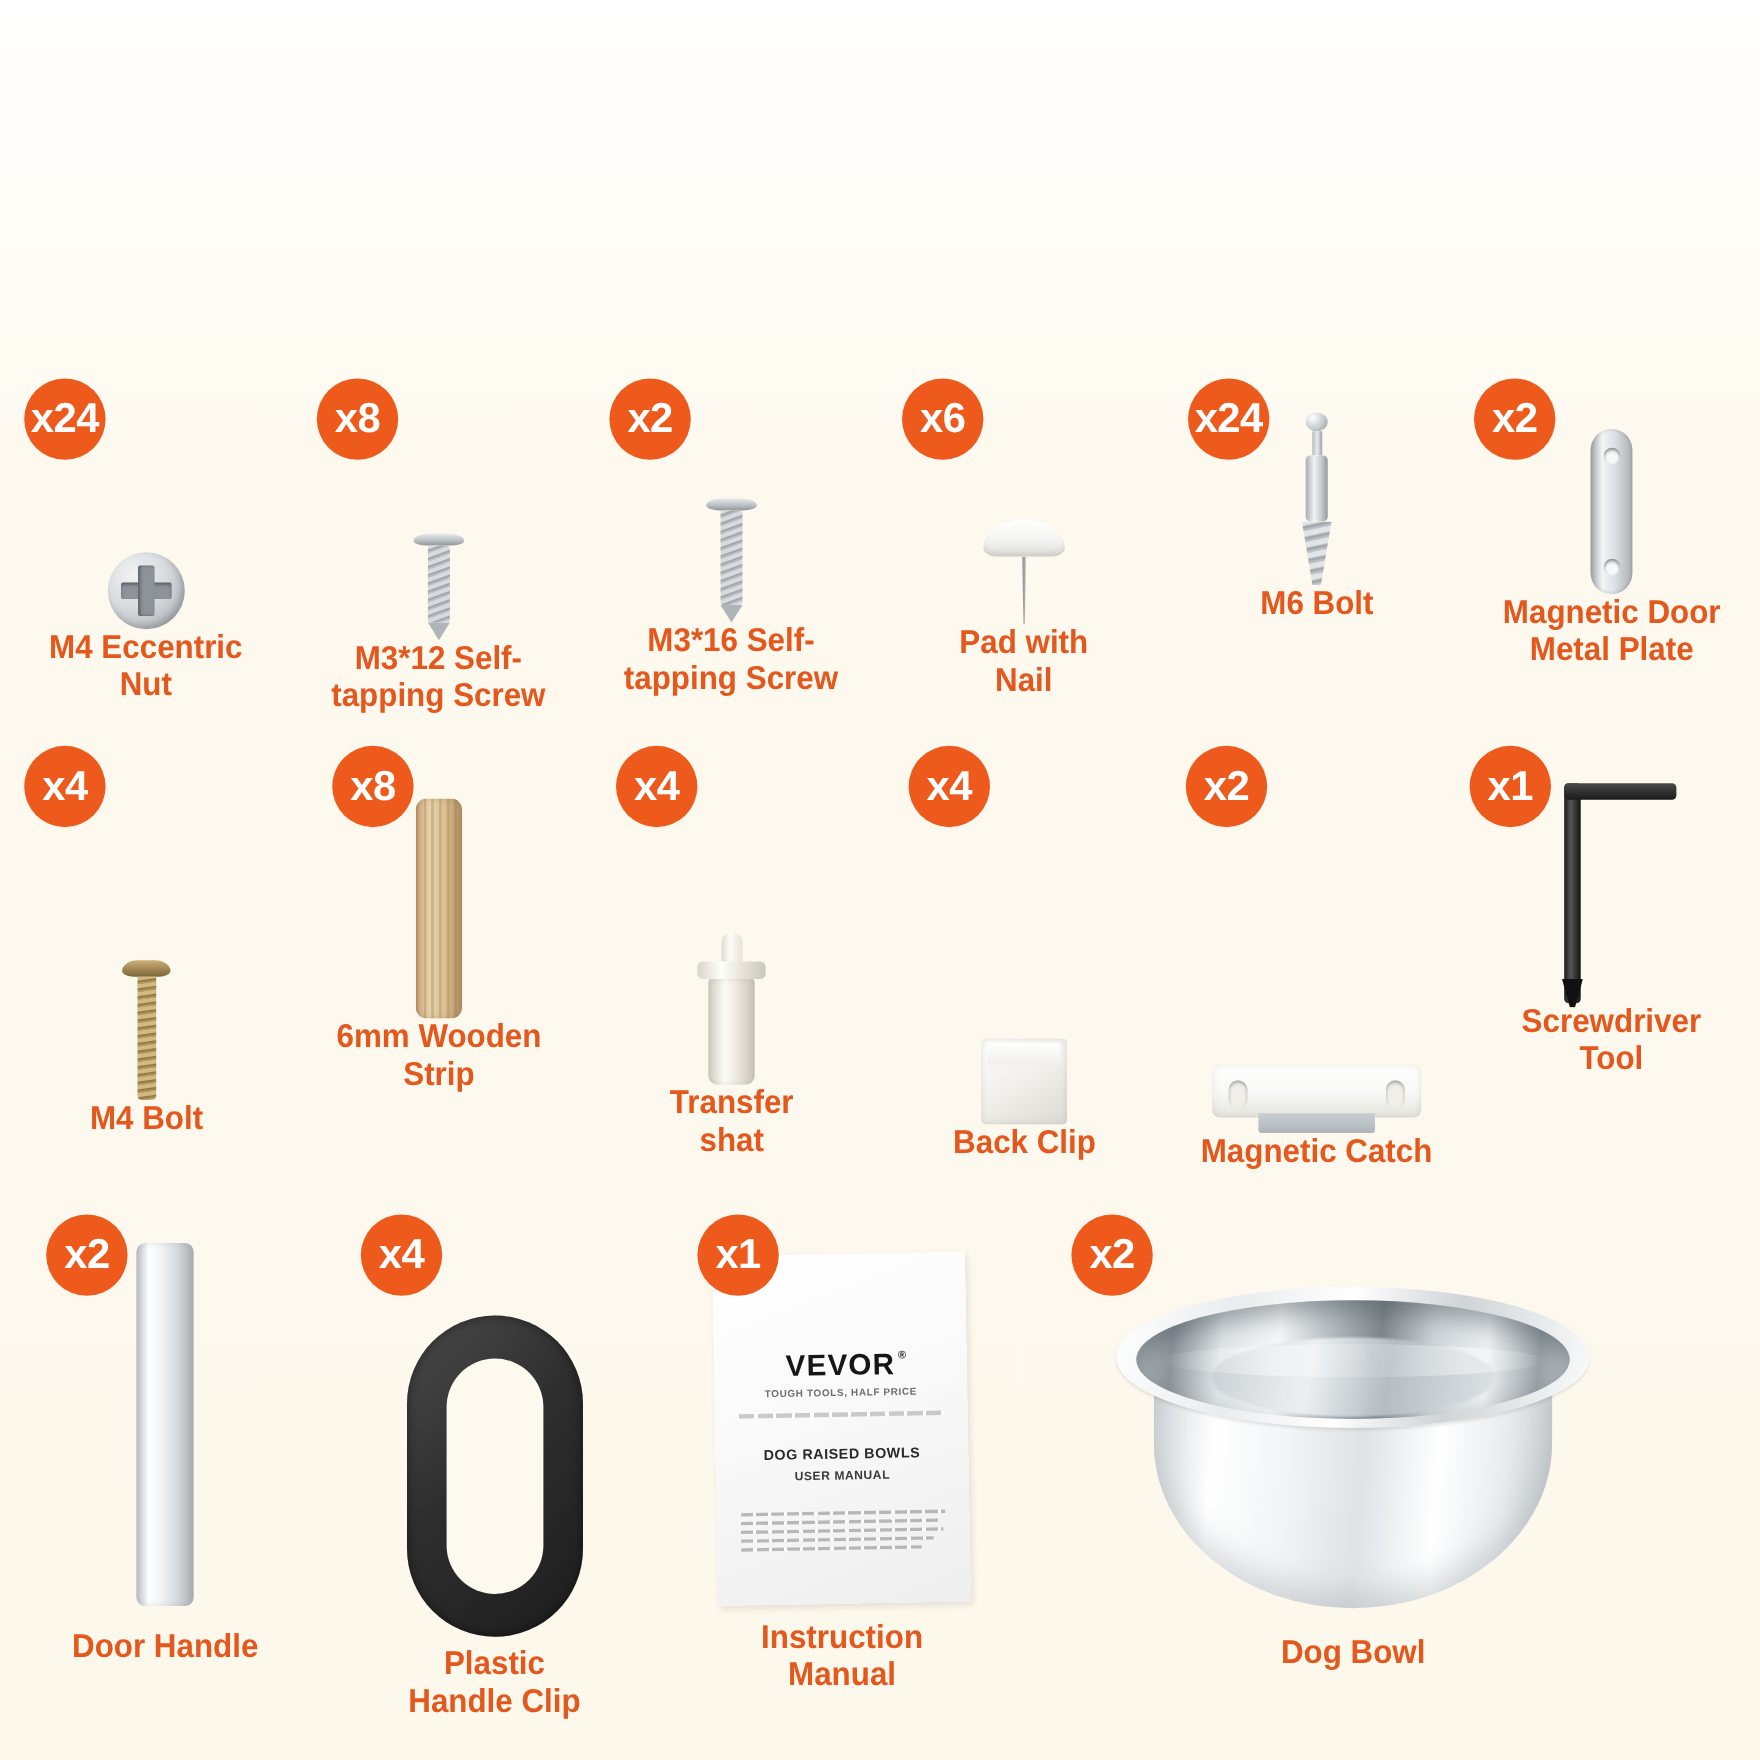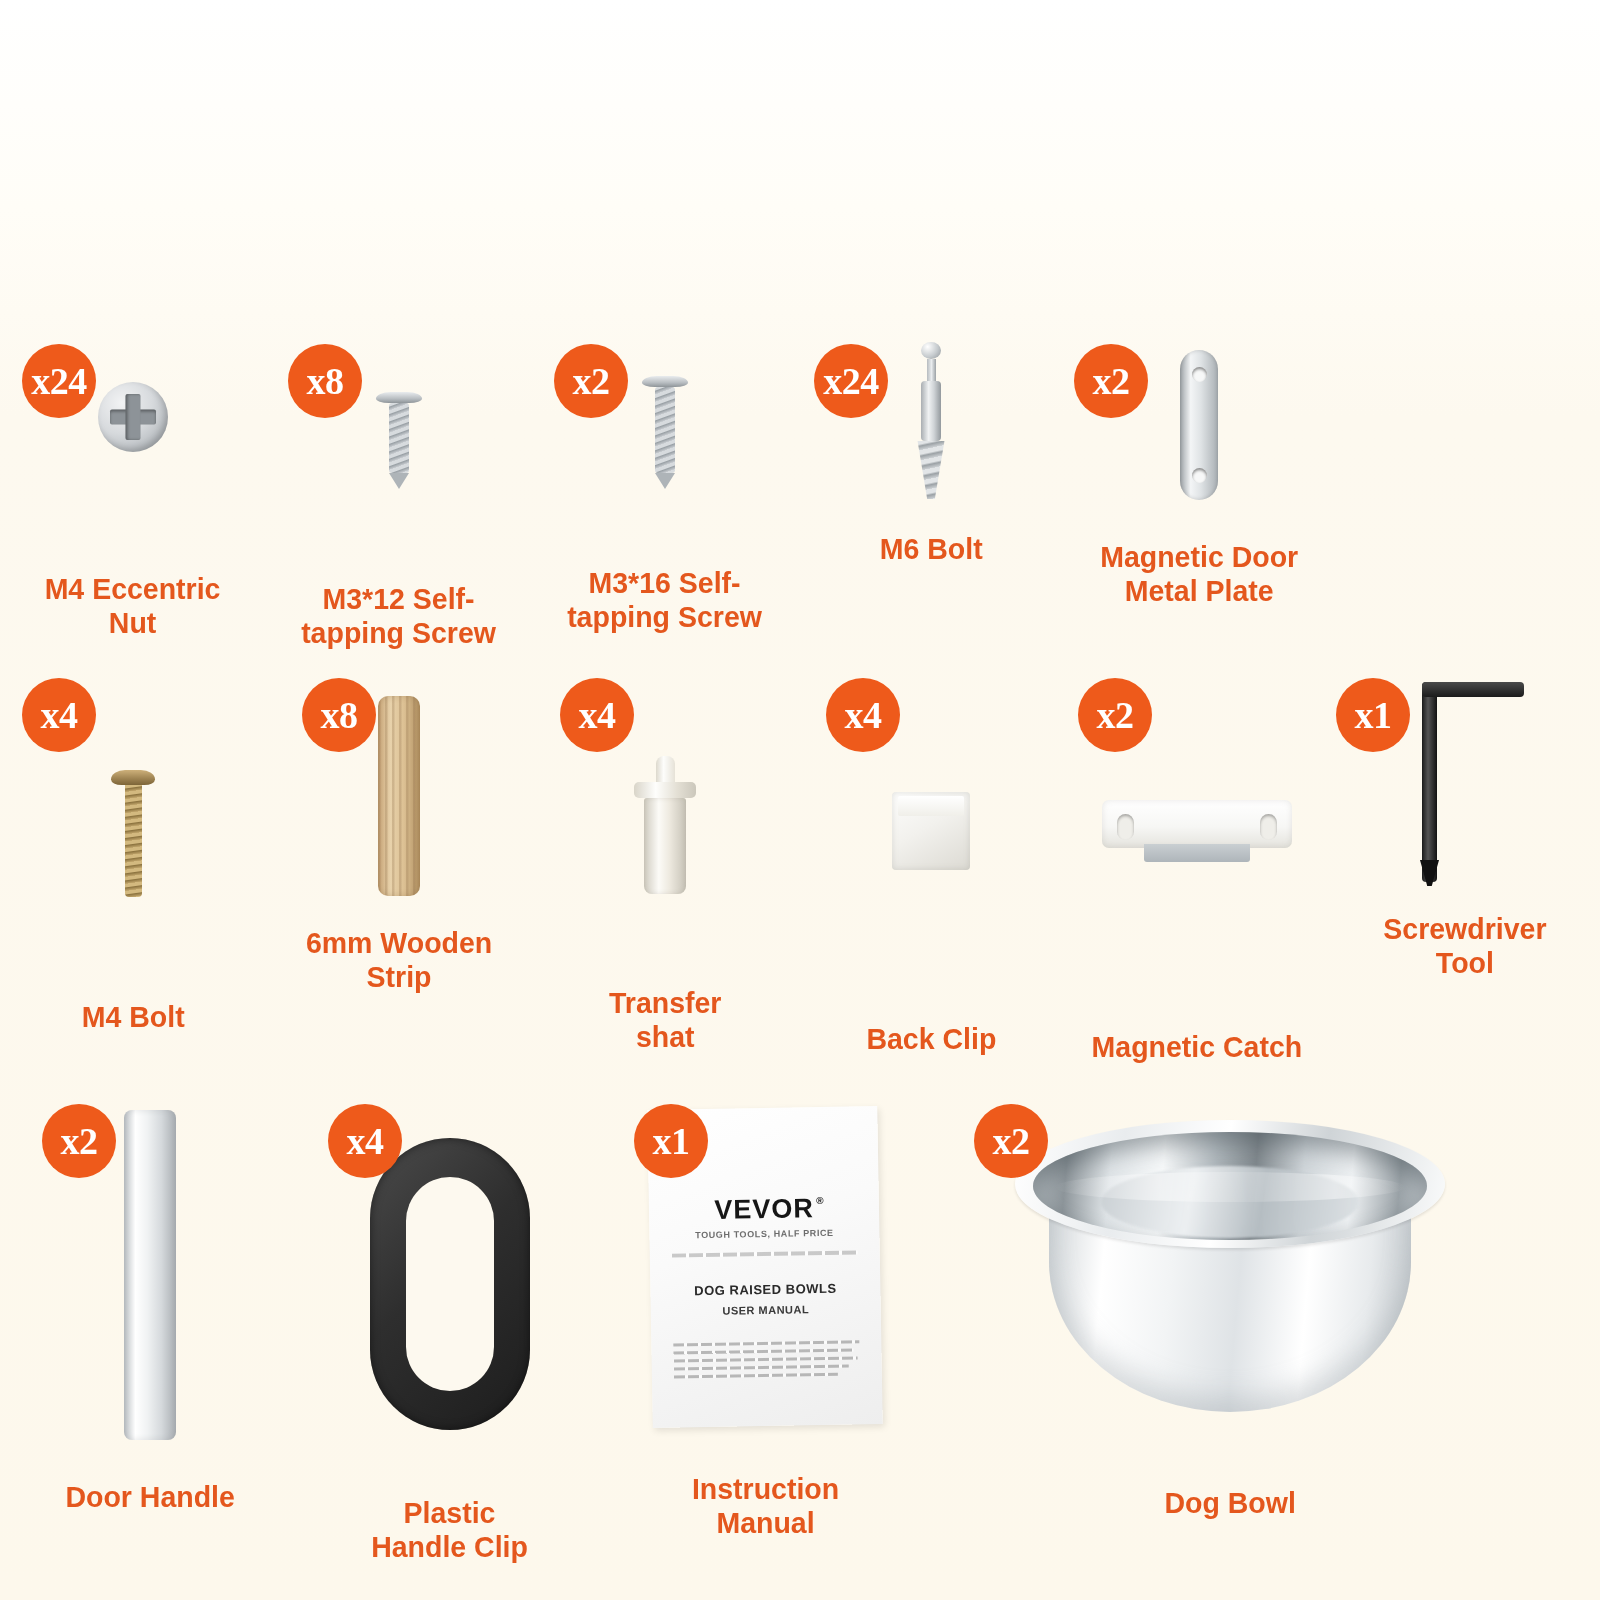--- a/index.html
+++ b/index.html
@@ -36,31 +36,31 @@
   
   .grid{position:absolute;left:0;width:1600px;}
   .row{display:flex;}
   .cell{position:relative;display:flex;flex-direction:column;align-items:center;}
 
   .badge{
     position:absolute;z-index:5;
     width:74px;height:74px;border-radius:50%;
     background:#ee5a1b;color:#fff;
     display:flex;align-items:center;justify-content:center;
-    font-family:Liberation Serif, serif;
+    font-family:Liberation Sans, sans-serif;
     font-weight:bold;font-size:38px;letter-spacing:-.5px;
   }
   .label{
     color:#e4571d;font-weight:bold;
     font-family:"Liberation Sans Narrow","Liberation Sans",sans-serif;
     font-size:30px;line-height:1.12;text-align:center;
     transform:scaleX(.95);
     white-space:pre-line;
   }
-  .art{position:relative;display:flex;align-items:flex-start;justify-content:center;}
+  .art{position:relative;display:flex;align-items:flex-end;justify-content:center;}
 
   
 
   
   .cam{width:70px;height:70px;border-radius:50%;
     background:radial-gradient(circle at 34% 30%,#f2f3f4 0%,#d7dadd 45%,#b4b9bd 78%,#9aa0a5 100%);
     box-shadow:inset -3px -3px 6px rgba(0,0,0,.18);position:relative;}
   .cam:before{content:"";position:absolute;left:50%;top:50%;width:46px;height:15px;
     transform:translate(-50%,-50%);background:#8d9398;border-radius:2px;
     box-shadow:inset 0 2px 3px rgba(0,0,0,.35);}
@@ -257,20 +257,31 @@
         <div class="screw">
             <div class="head"></div>
             <div class="shank" style="height:86px;"></div>
             <div class="tip"></div>
           </div>
       </div>
       <div class="label">M3*16 Self-
 tapping Screw</div>
     </div>
 
+    <div class="cell" style="width:266px;">
+      <div class="badge" style="left:22px;top:14px;">x6</div>
+      <div class="art" style="height:190px;padding-top:48px;">
+        <div class="pad">
+            <div class="cap"></div>
+            <div class="nail"></div>
+          </div>
+      </div>
+      <div class="label">Pad with
+Nail</div>
+    </div>
 
     <div class="cell" style="width:266px;">
       <div class="badge" style="left:16px;top:14px;">x24</div>
       <div class="art" style="height:190px;padding-top:12px;">
         <div class="m6">
             <div class="ball"></div>
             <div class="neck"></div>
             <div class="body"></div>
             <div class="thread"></div>
           </div>

